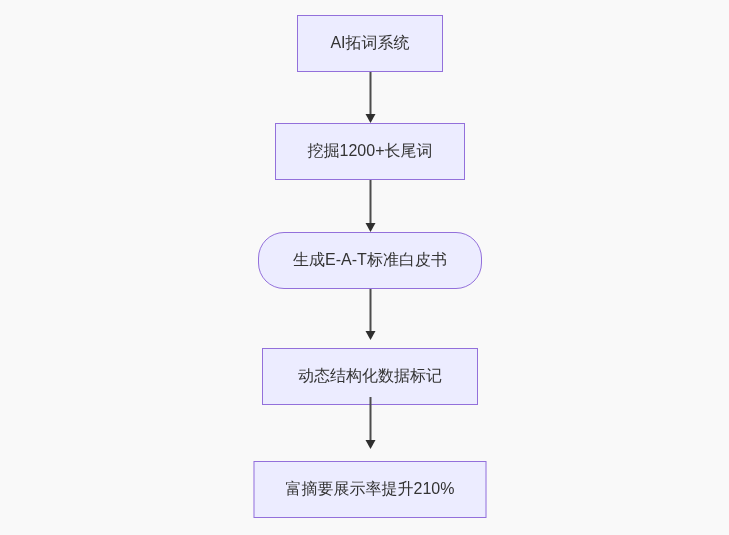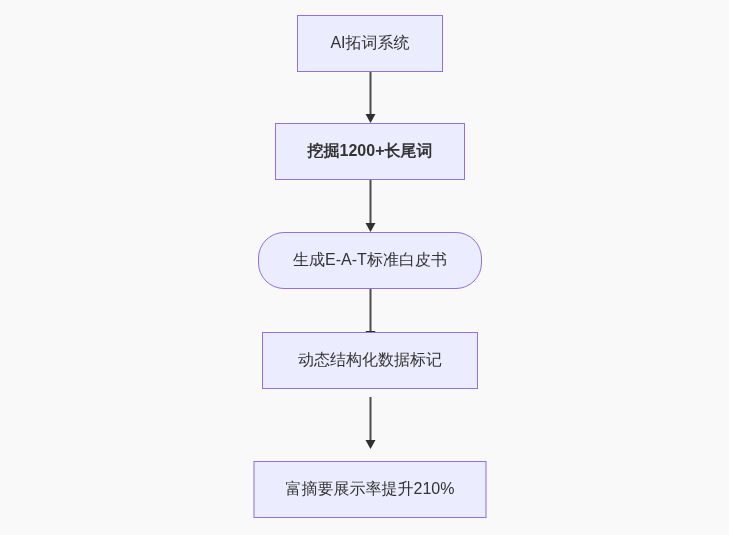--- a/index.html
+++ b/index.html
@@ -28,23 +28,23 @@
     border: 1px solid var(--node-border, #9370DB);
     display: flex;
     align-items: center;
     justify-content: center;
     font-size: 16px;
     color: var(--node-text, #333333);
     white-space: nowrap;
     text-align: center;
   }
   .n1 { top: 15px;  min-width: 146px; }
-  .n2 { top: 123px; min-width: 190px; font-weight: bold; }
+  .n2 { top: 123px; min-width: 190px; }
   .n3 { top: 232px; min-width: 224px; border-radius: 26px; }
-  .n4 { top: 332px; min-width: 216px; }
+  .n4 { top: 348px; min-width: 216px; }
   .n5 { top: 449px; min-width: 233px; margin-top: 12px; }
 
   .edge {
     position: absolute;
     left: 370px;
     transform: translateX(-50%);
     width: 11px;
     display: flex;
     flex-direction: column;
     align-items: center;

